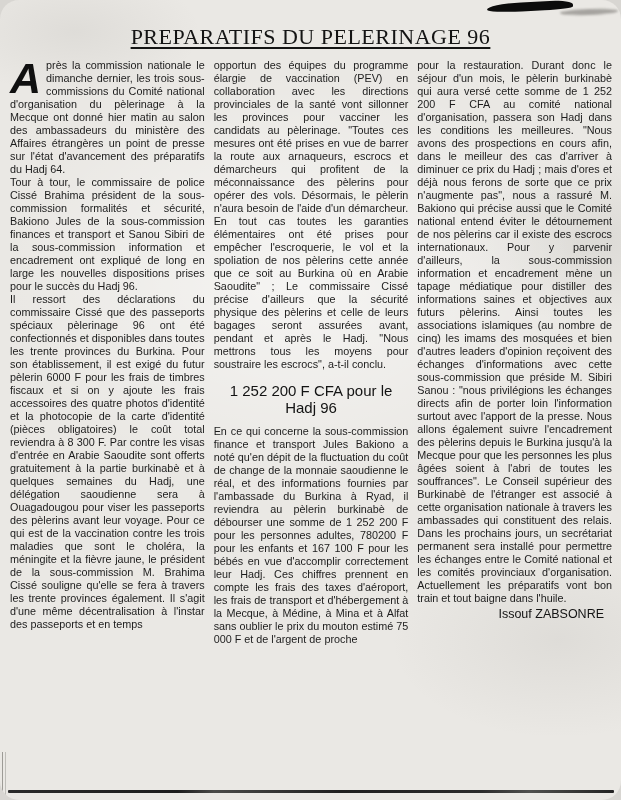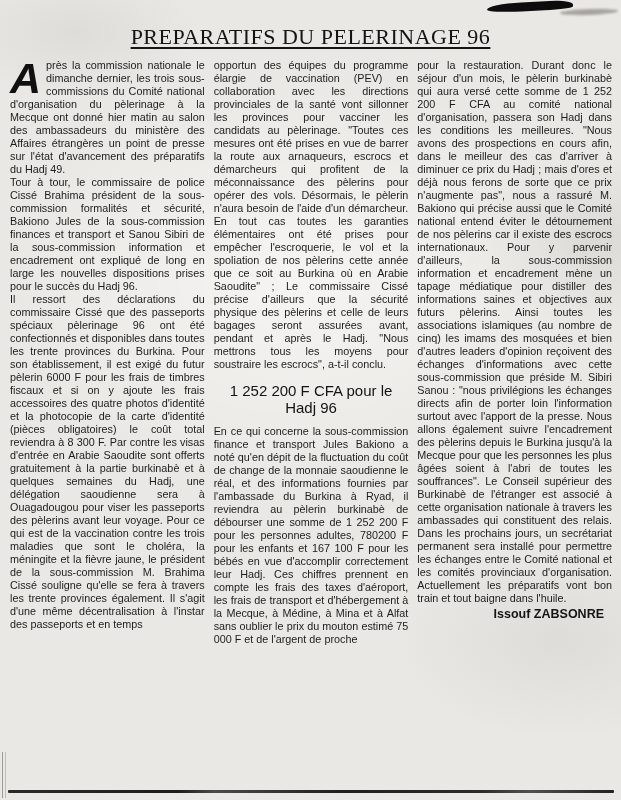--- a/index.html
+++ b/index.html
@@ -9,20 +9,21 @@
     margin:0 auto;
     background:
       radial-gradient(ellipse 420px 300px at 48% 35%, rgba(255,255,255,0.55), rgba(255,255,255,0) 70%),
       radial-gradient(ellipse 180px 90px at 12% 4%, rgba(120,118,112,0.10), rgba(0,0,0,0) 70%),
       radial-gradient(ellipse 200px 120px at 96% 30%, rgba(120,118,112,0.12), rgba(0,0,0,0) 70%),
       radial-gradient(ellipse 240px 140px at 90% 80%, rgba(120,118,112,0.10), rgba(0,0,0,0) 70%),
       #eae8e4;
     overflow:hidden;
     font-family:"Liberation Sans", sans-serif;
     color:#1d1d1d;
+    border-radius:19px;
   }
   
   .smudge{position:absolute;top:2px;left:487px;width:86px;height:9px;background:#0c0c0c;
     border-radius:60% 40% 50% 60% / 90% 80% 40% 60%;transform:rotate(-3deg);}
   .smudge-tail{position:absolute;top:9px;left:560px;width:58px;height:6px;background:#55524e;
     opacity:.45;border-radius:50%;transform:rotate(-2deg);filter:blur(1px);}
   .edge-mark{position:absolute;left:2px;bottom:2px;width:2px;height:46px;
     border-left:1px solid #8a8883;border-right:1px solid #b5b3ae;opacity:.8;}
 
   .masthead{padding-top:24px;text-align:center;}
@@ -47,21 +48,21 @@
     font-size:43px;line-height:34px;
     padding:2px 5px 0 0;color:#101010;
   }
   .subhead{
     margin:11px 4px 9px;
     font-size:15px;line-height:17px;font-weight:normal;
     text-align:center;color:#131313;letter-spacing:0;
   }
   .byline{
     margin-top:3px;padding-right:8px;
-    font-size:12.5px;font-weight:bold;text-align:right;color:#141414;
+    font-size:12.5px;font-weight:normal;text-align:right;color:#141414;
   }
   .bottom-rule{
     position:absolute;left:8px;right:7px;bottom:7px;height:3px;
     background:linear-gradient(90deg,#2a2a2a 0%,#1c1c1c 28%,#4a4a48 34%,#1f1f1f 55%,#2b2b2b 78%,#50504e 86%,#222 100%);
     border-radius:1px;
   }
 </style>
 </head>
 <body>
 
@@ -70,21 +71,21 @@
   <div class="smudge"></div>
   <div class="smudge-tail"></div>
 
   <header class="masthead">
     <div class="kicker">PREPARATIFS DU PELERINAGE 96</div>
   </header>
 
   <div class="columns">
 
     <div class="col">
-      <p><span class="dropcap">A</span><span>près la commission nationale le dimanche dernier, les trois sous-commissions du Comité national d'organisation du pèlerinage à la Mecque ont donné hier matin au salon des ambassadeurs du ministère des Affaires étrangères un point de presse sur l'état d'avancement des préparatifs du Hadj 49.</span></p>
+      <p><span class="dropcap">A</span><span>près la commission nationale le dimanche dernier, les trois sous-commissions du Comité national d'organisation du pèlerinage à la Mecque ont donné hier matin au salon des ambassadeurs du ministère des Affaires étrangères un point de presse sur l'état d'avancement des préparatifs du Hadj 64.</span></p>
       <p>Tour à tour, le commissaire de police Cissé Brahima président de la sous-commission formalités et sécurité, Bakiono Jules de la sous-commission finances et transport et Sanou Sibiri de la sous-commission information et encadrement ont expliqué de long en large les nouvelles dispositions prises pour le succès du Hadj 96.</p>
       <p>Il ressort des déclarations du commissaire Cissé que des passeports spéciaux pèlerinage 96 ont été confectionnés et disponibles dans toutes les trente provinces du Burkina. Pour son établissement, il est exigé du futur pèlerin 6000 F pour les frais de timbres fiscaux et si on y ajoute les frais accessoires des quatre photos d'identité et la photocopie de la carte d'identité (pièces obligatoires) le coût total reviendra à 8 300 F. Par contre les visas d'entrée en Arabie Saoudite sont offerts gratuitement à la partie burkinabè et à quelques semaines du Hadj, une délégation saoudienne sera à Ouagadougou pour viser les passeports des pèlerins avant leur voyage. Pour ce qui est de la vaccination contre les trois maladies que sont le choléra, la méningite et la fièvre jaune, le président de la sous-commission M. Brahima Cissé souligne qu'elle se fera à travers les trente provinces également. Il s'agit d'une même décentralisation à l'instar des passeports et en temps</p>
     </div>
 
     <div class="col">
       <p>opportun des équipes du programme élargie de vaccination (PEV) en collaboration avec les directions provinciales de la santé vont sillonner les provinces pour vacciner les candidats au pèlerinage. "Toutes ces mesures ont été prises en vue de barrer la route aux arnaqueurs, escrocs et démarcheurs qui profitent de la méconnaissance des pèlerins pour opérer des vols. Désormais, le pèlerin n'aura besoin de l'aide d'un démarcheur. En tout cas toutes les garanties élémentaires ont été prises pour empêcher l'escroquerie, le vol et la spoliation de nos pèlerins cette année que ce soit au Burkina où en Arabie Saoudite" ; Le commissaire Cissé précise d'ailleurs que la sécurité physique des pèlerins et celle de leurs bagages seront assurées avant, pendant et après le Hadj. "Nous mettrons tous les moyens pour soustraire les escrocs", a-t-il conclu.</p>
       <h2 class="subhead">1 252 200 F CFA pour le Hadj 96</h2>
       <p>En ce qui concerne la sous-commission finance et transport Jules Bakiono a noté qu'en dépit de la fluctuation du coût de change de la monnaie saoudienne le réal, et des informations fournies par l'ambassade du Burkina à Ryad, il reviendra au pèlerin burkinabè de débourser une somme de 1 252 200 F pour les personnes adultes, 780200 F pour les enfants et 167 100 F pour les bébés en vue d'accomplir correctement leur Hadj. Ces chiffres prennent en compte les frais des taxes d'aéroport, les frais de transport et d'hébergement à la Mecque, à Médine, à Mina et à Alfat sans oublier le prix du mouton estimé 75 000 F et de l'argent de proche</p>
     </div>
 

